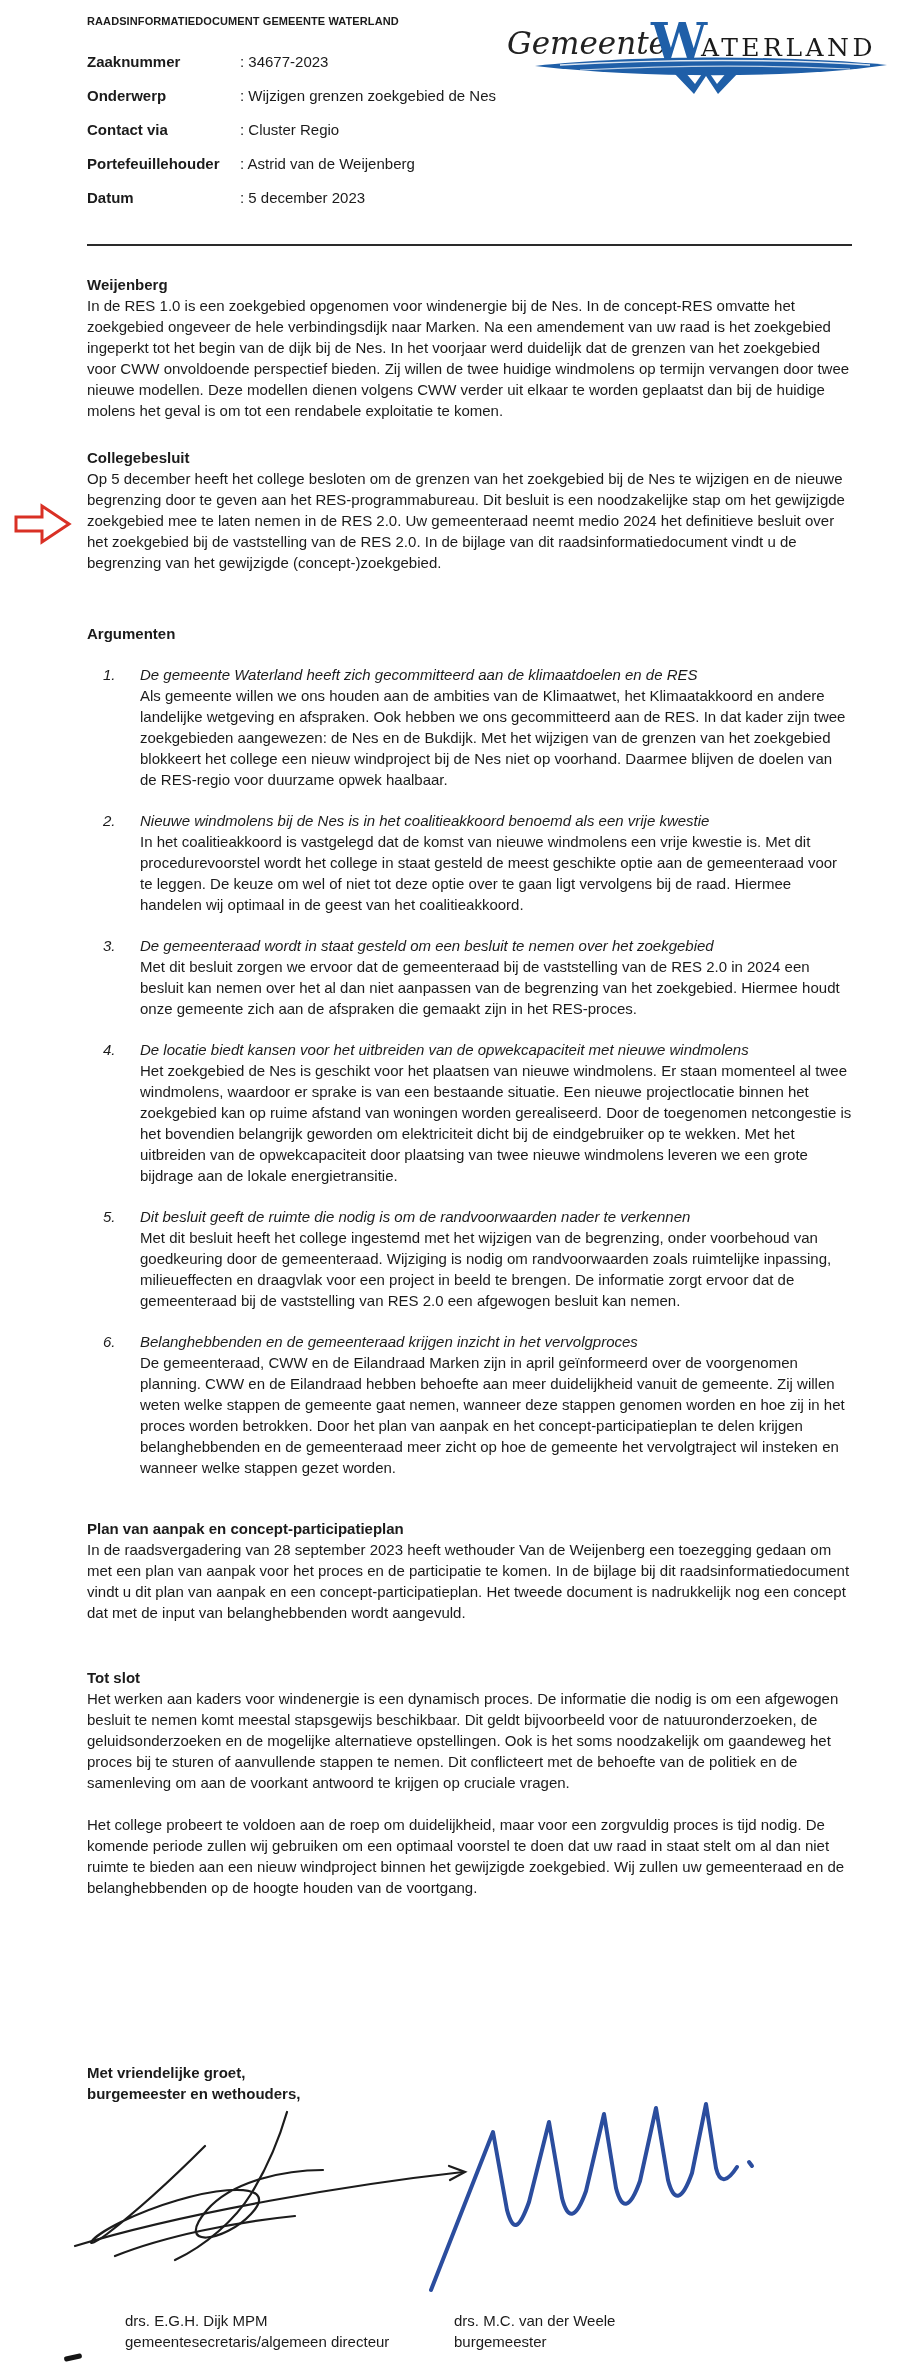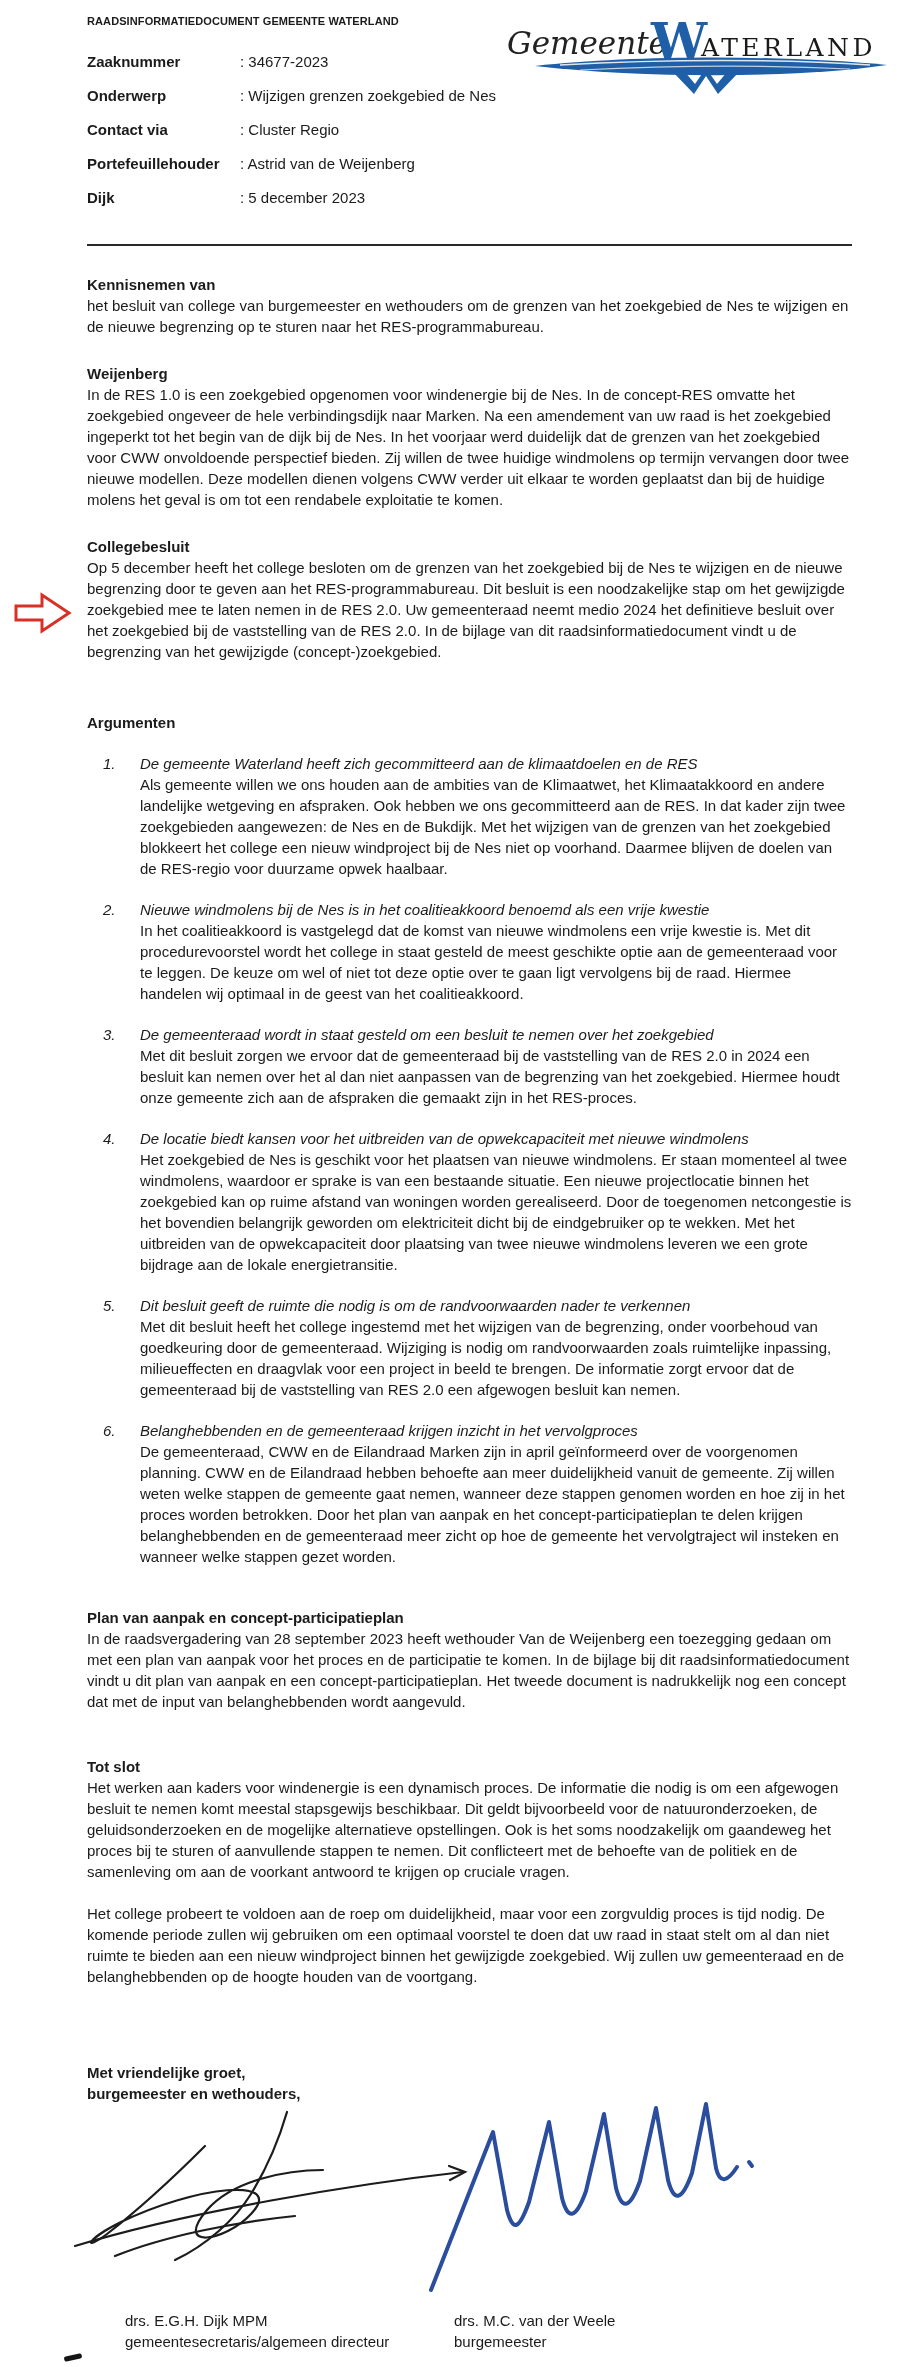--- a/index.html
+++ b/index.html
@@ -77,31 +77,27 @@
       </div>
       <div class="field-row">
         <span class="field-label">Contact via</span>
         <span class="field-value">: Cluster Regio</span>
       </div>
       <div class="field-row">
         <span class="field-label">Portefeuillehouder</span>
         <span class="field-value">: Astrid van de Weijenberg</span>
       </div>
       <div class="field-row">
-        <span class="field-label">Dijk</span>
+        <span class="field-label">Datum</span>
         <span class="field-value">: 5 december 2023</span>
       </div>
     </div>
 
     <hr class="rule">
 
-    <div class="sec">
-      <div class="sec-h">Kennisnemen van</div>
-      <p>het besluit van college van burgemeester en wethouders om de grenzen van het zoekgebied de Nes te wijzigen en de nieuwe begrenzing op te sturen naar het RES-programmabureau.</p>
-    </div>
 
     <div class="sec" style="margin-top:26px;">
       <div class="sec-h">Weijenberg</div>
       <p>In de RES 1.0 is een zoekgebied opgenomen voor windenergie bij de Nes. In de concept-RES omvatte het zoekgebied ongeveer de hele verbindingsdijk naar Marken. Na een amendement van uw raad is het zoekgebied ingeperkt tot het begin van de dijk bij de Nes. In het voorjaar werd duidelijk dat de grenzen van het zoekgebied voor CWW onvoldoende perspectief bieden. Zij willen de twee huidige windmolens op termijn vervangen door twee nieuwe modellen. Deze modellen dienen volgens CWW verder uit elkaar te worden geplaatst dan bij de huidige molens het geval is om tot een rendabele exploitatie te komen.</p>
     </div>
 
     <div class="sec collegebesluit">
       <span class="red-arrow">
         <svg width="58" height="42" viewBox="0 0 58 42">
           <polygon points="2,14 28,14 28,3 55,21 28,39 28,28 2,28" fill="#ffffff" stroke="#d93025" stroke-width="3" stroke-linejoin="miter"></polygon>

